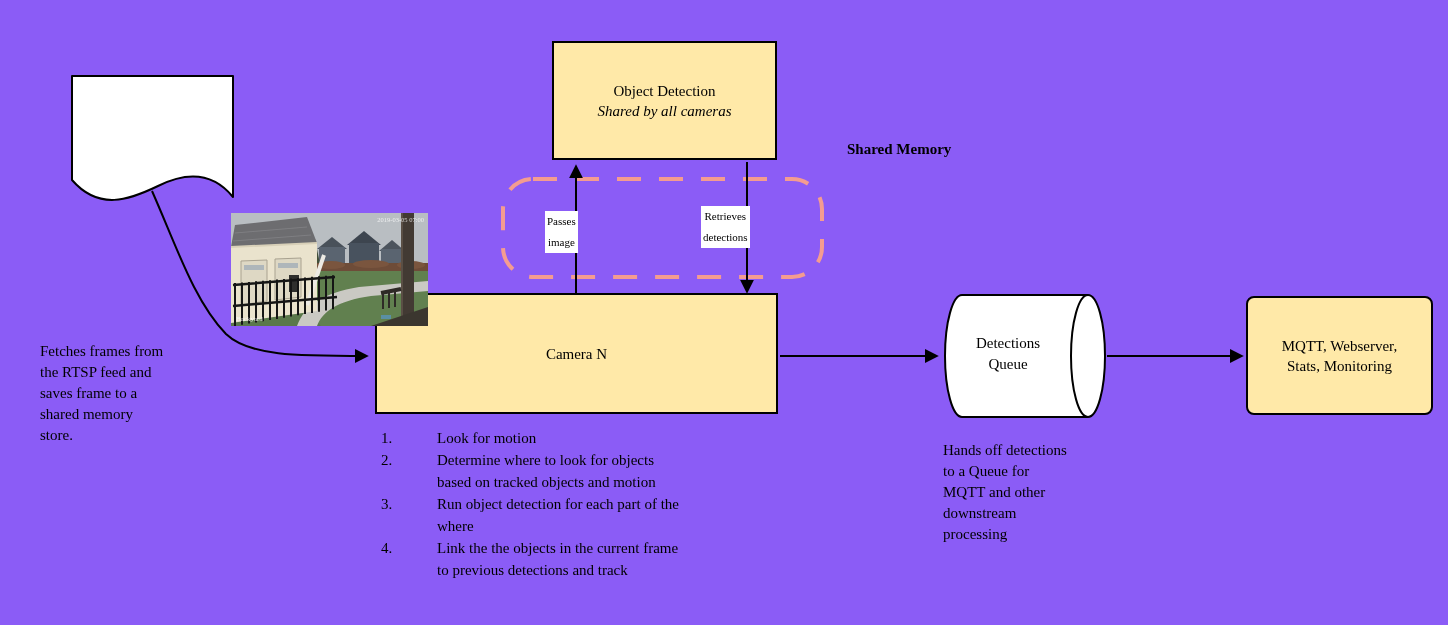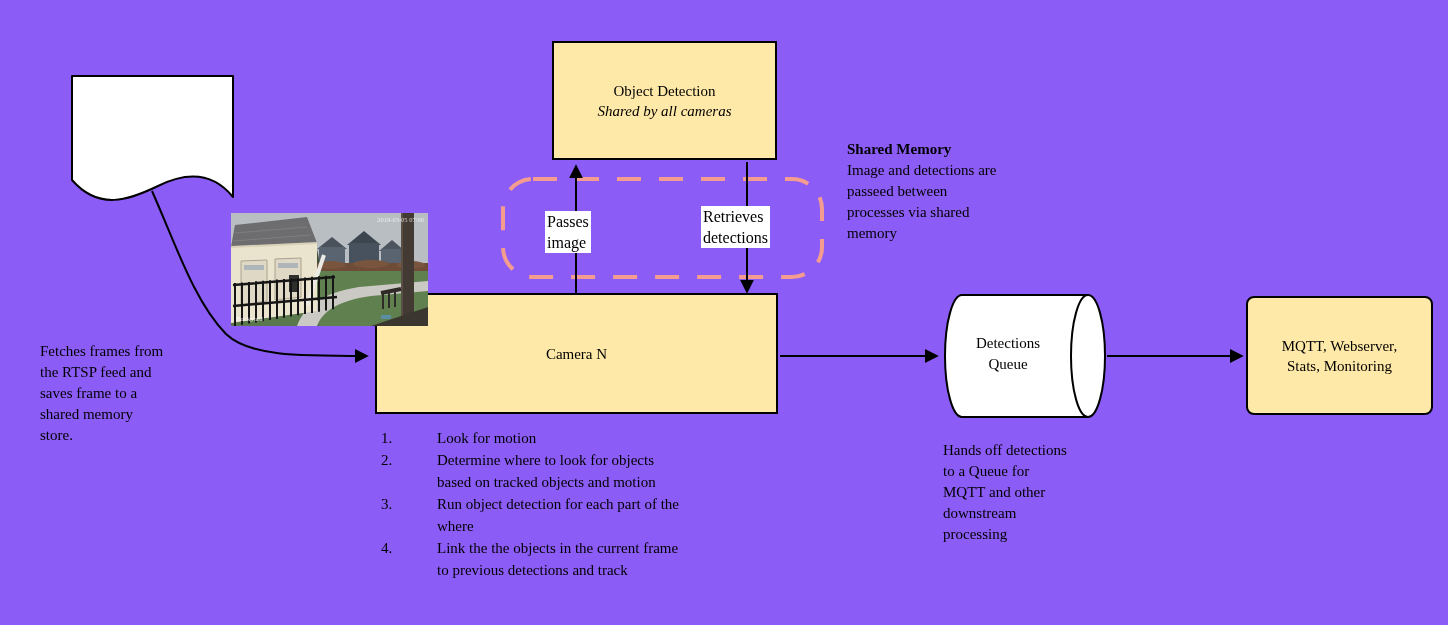--- a/index.html
+++ b/index.html
@@ -15,22 +15,22 @@
     background:var(--node_fill,#FFE9A8);
     border:2px solid var(--node_border,#000);
     display:flex; flex-direction:column; align-items:center; justify-content:center;
     text-align:center; font-size:15px; line-height:20px;
   }
   .node .subtitle { font-style:italic; }
   .pre { white-space:pre-line; }
   .note { position:absolute; font-size:15px; line-height:21px; white-space:pre-line; }
   .note-title { font-weight:bold; }
   .edge-label {
-    position:absolute; background:#ffffff; font-size:16px; line-height:21px;
-    white-space:pre-line; padding:0 2px;
+    position:absolute; background:#ffffff; font-size:11px; line-height:21px;
+    white-space:pre-line; padding:0 2px;text-align:center;
   }
   .doc-label {
     position:absolute; left:72px; top:76px; width:161px; height:100px;
     display:flex; align-items:center; justify-content:center; font-size:15px;
   }
   .cyl-label {
     position:absolute; left:950px; top:333px; width:116px; text-align:center;
     font-size:15px; line-height:21px; white-space:pre-line;
   }
   .steps { position:absolute; left:381px; top:427px; font-size:15px; }
@@ -139,24 +139,20 @@
 detections</div>
 
   <div class="note" style="left:40px; top:341px; width:195px;">Fetches frames from
 the RTSP feed and
 saves frame to a
 shared memory
 store.</div>
 
   <div class="abs" style="left:847px; top:139px; width:215px;">
     <div class="note-title" style="font-size:15px; line-height:21px;">Shared Memory</div>
-    <div class="pre" style="font-size:15px; line-height:21px;">Image and detections are
-passeed between
-processes via shared
-memory</div>
   </div>
 
   <div class="note" style="left:943px; top:440px; width:180px;">Hands off detections
 to a Queue for
 MQTT and other
 downstream
 processing</div>
 
   <div class="steps">
     <div class="step-row">

